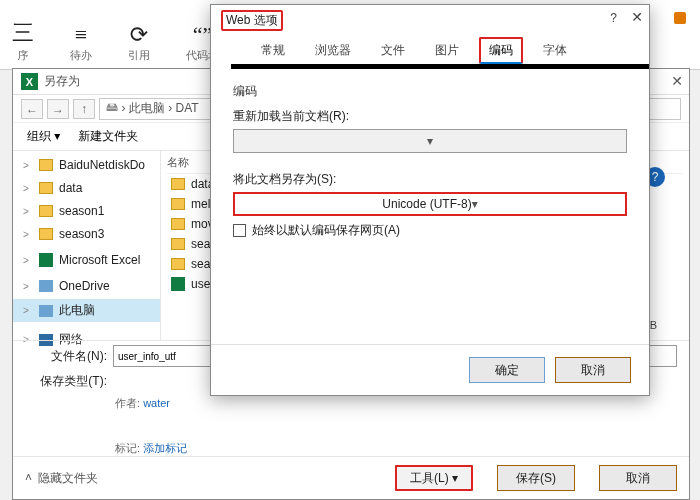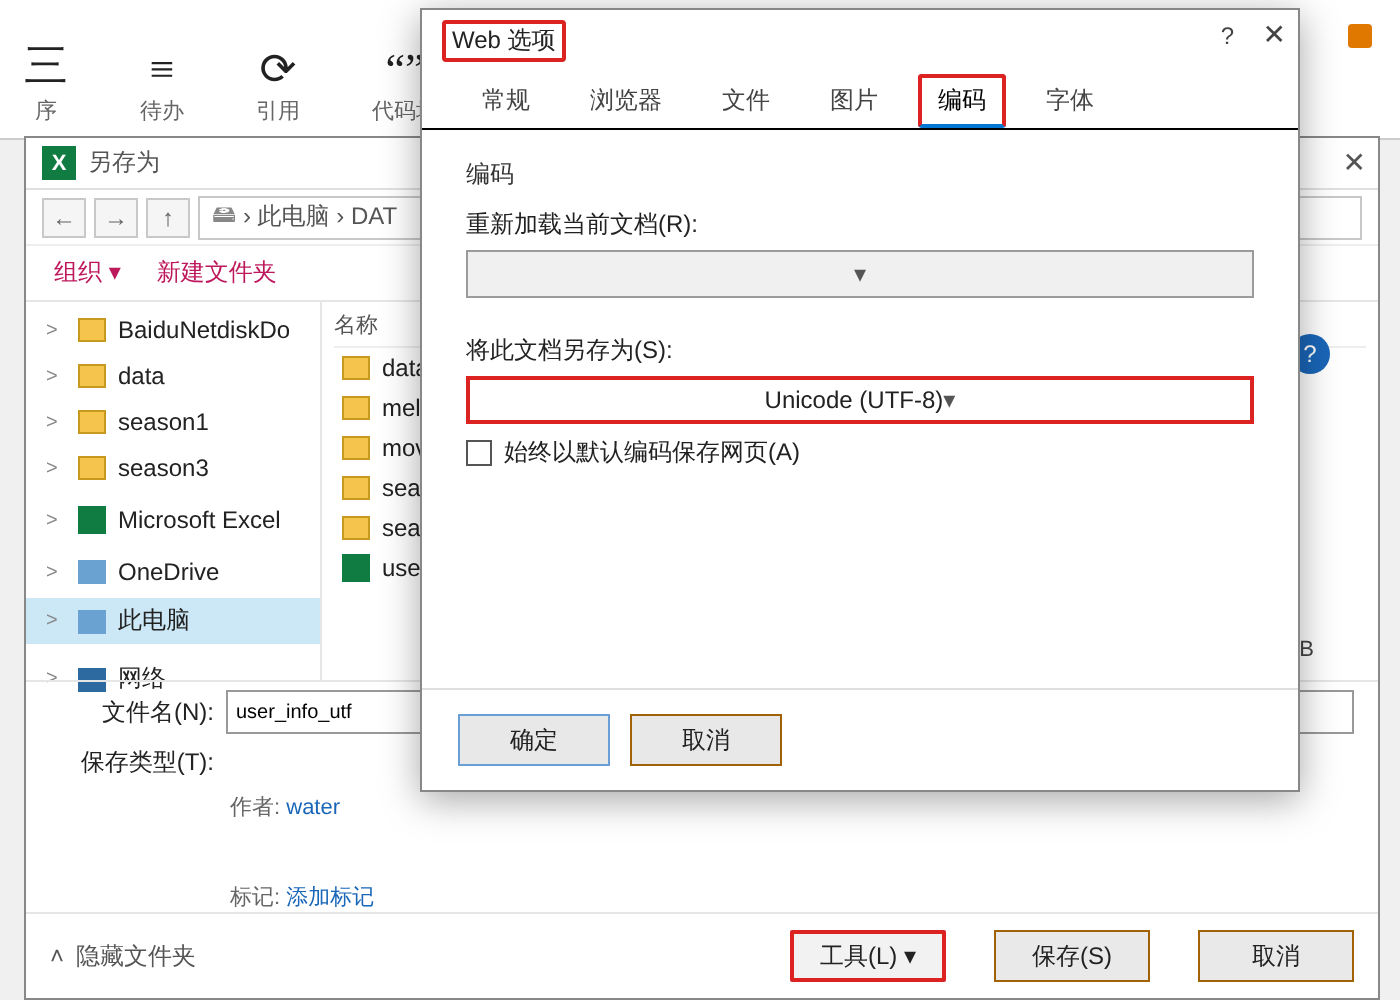--- a/index.html
+++ b/index.html
@@ -8,21 +8,21 @@
   .rib-item { display:flex; flex-direction:column; align-items:center; font-size:11px; color:#666; padding-bottom:6px;}
   .rib-ch { font-size:22px; color:#222; font-family:"SimSun"; }
   .save-dlg { position:absolute; top:68px; left:12px; right:10px; bottom:0; background:#fff; border:1px solid #888; display:flex; flex-direction:column; }
   .save-title { background:#fff; border-bottom:1px solid #e0e0e0; height:26px; display:flex; align-items:center; padding-left:8px; color:#555; font-size:12px; position:relative;}
   .xl-badge{display:inline-flex;width:17px;height:17px;background:#107c41;color:#fff;font-weight:bold;font-size:11px;align-items:center;justify-content:center;margin-right:6px;}
   .save-close { position:absolute; right:6px; top:4px; color:#555; font-size:14px;}
   .save-crumbs { height:28px; display:flex; align-items:center; gap:4px; padding:0 8px; color:#555; border-bottom:1px solid #eee;}
   .crumb-btn{width:22px;height:20px;border:1px solid #c8c8c8;background:#f5f5f5;display:inline-flex;align-items:center;justify-content:center;color:#666;}
   .crumb-path{flex:1;border:1px solid #c8c8c8;height:22px;display:flex;align-items:center;padding:0 6px;}
   .save-toolbar { height:28px; display:flex; align-items:center; gap:18px; padding:0 14px; border-bottom:1px solid #e6e6e6;}
-  .save-tool-link{color:#be185d;}
+  .save-tool-link{color:#000000;}
   .save-body { flex:1; display:flex; min-height:0; }
   .nav-pane { width:148px; border-right:1px solid #e6e6e6; padding:4px 0; background:#fff; display:flex; flex-direction:column; gap:3px;}
   .nav-item { display:flex; align-items:center; gap:6px; padding:3px 10px; }
   .nav-item.sel { background:#cce8f6;}
   .folder-ico{width:14px;height:12px;background:#f4c44c;border:1px solid #c79a1e;display:inline-block;}
   .drive-ico{width:14px;height:12px;background:#6aa3d2;display:inline-block;}
   .excel-ico{width:14px;height:14px;background:#107c41;display:inline-block;}
   .net-ico{width:14px;height:12px;background:#2c6aa0;display:inline-block;}
   .expand { color:#888; font-size:10px; width:10px;}
   .file-pane { flex:1; padding:4px 6px; }
@@ -42,32 +42,32 @@
   .footer-btns{display:flex;gap:24px;}
   .btn{height:26px;min-width:78px;border:1px solid #a16207;background:#e9e9e9;display:inline-flex;align-items:center;justify-content:center;padding:0 12px;cursor:pointer;}
   .btn.tools{background:#f2f2f2;}
 
   
   .webopt { position:absolute; left:210px; top:4px; width:440px; height:392px; background:#fff; border:1px solid #888; box-shadow:0 4px 18px rgba(0,0,0,.35); display:flex; flex-direction:column; z-index:50;}
   .webopt-title { height:30px; display:flex; align-items:center; padding:0 10px; font-size:12px; position:relative;}
   .webopt-title .t{ border:2px solid #d22; padding:0 3px; border-radius:2px; }
   .webopt-x { position:absolute; right:6px; top:4px; font-size:14px; color:#444;}
   .webopt-q { position:absolute; right:32px; top:6px; font-size:12px; color:#444;}
-  .tabs { display:flex; gap:10px; padding:0 20px; border-bottom:1px solid #000000; margin-top:2px;}
+  .tabs { display:flex; gap:10px; padding:0 20px; border-bottom:5px solid #000000; margin-top:2px;margin-left:20px;}
   .tab { padding:5px 10px; color:#444; cursor:pointer;}
   .tab.red { border:2px solid #d22; border-radius:2px; padding:3px 8px;}
   .tab.on { border-bottom:2px solid #0078d4; color:#000;}
   .webopt-body { flex:1; padding:14px 22px; display:flex; flex-direction:column; gap:18px;}
   .grp-title { font-size:12px; color:#333; margin-bottom:6px;}
   .full-combo { width:100%; height:24px; border:1px solid #9b9b9b; background:#f0f0f0; display:flex; align-items:center; padding:0 0; justify-content:center;}
   .full-combo:after{content:"▾"; color:#555;}
   .full-combo.red { border:2px solid #d22; background:#fff;}
   .chk-row { display:flex; align-items:center; gap:6px; margin-top:6px; font-size:12px;}
   .chk{width:13px;height:13px;border:1px solid #555;display:inline-block;}
-  .webopt-footer { display:flex; justify-content:flex-start; gap:10px; padding:12px 18px; border-top:1px solid #e0e0e0;}
+  .webopt-footer { display:flex; justify-content:flex-end; gap:10px; padding:12px 18px; border-top:1px solid #e0e0e0;}
   .webopt-footer .btn{min-width:76px;background:#e8e8e8;}
   .webopt-footer .btn.ok{border:1px solid #6a9ed4;}
 
   .hl-red { border:2px solid #d22 !important; border-radius:1px;}
   .help-badge{position:absolute;right:24px;top:98px;width:20px;height:20px;background:#1a66b8;color:#fff;border-radius:50%;display:flex;align-items:center;justify-content:center;font-size:12px;}
   .orange-dot{position:absolute;right:14px;top:12px;width:12px;height:12px;background:#e07800;border-radius:2px;}
 </style>
 </head>
 <body>
 

